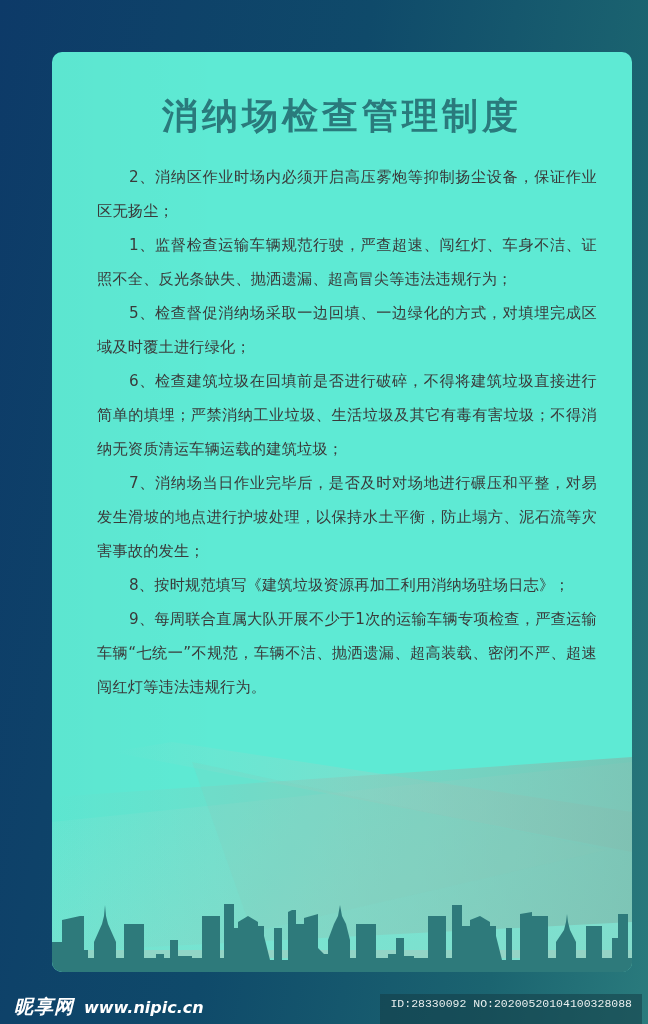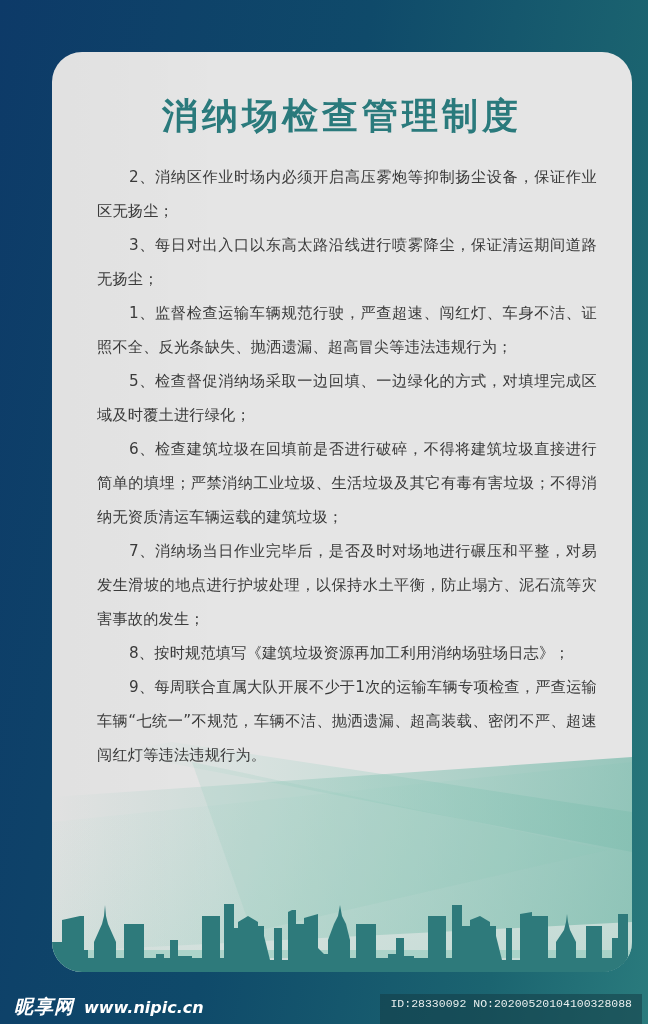--- a/index.html
+++ b/index.html
@@ -6,21 +6,21 @@
   body {
     width:648px; height:1024px; overflow:hidden; position:relative;
     font-family: "DejaVu Sans", "Liberation Sans", sans-serif;
   }
   .bg {
     position:absolute; inset:0;
     background: linear-gradient(100deg, #0d3a68 0%, #0f4a6a 45%, #1b6470 80%, #2a7b7d 100%);
   }
   .card {
     position:absolute; left:52px; top:52px; width:580px; height:920px;
-    background:#e5e5e5; border-radius:30px; overflow:hidden;
+    background:#5eead4; border-radius:10px; overflow:hidden;
   }
   .card .shade {
     position:absolute; inset:0;
     background: linear-gradient(90deg, rgba(0,0,0,0.02), rgba(0,0,0,0) 30%);
   }
   .decor { position:absolute; left:0; top:0; width:580px; height:920px; }
   .title {
     position:absolute; left:0; right:0; top:40px; text-align:center;
     font-size:36px; font-weight:bold; letter-spacing:4px;
     color:#2a7a7c;
@@ -75,21 +75,20 @@
 
     <polygon points="60,700 580,800 580,760 120,690" fill="url(#g2)"></polygon>
     <polygon points="0,745 580,705 580,870 0,900" fill="url(#g1)"></polygon>
     <polygon points="140,710 555,798 200,880" fill="#8cc6b7" fill-opacity="0.18"></polygon>
   </svg>
 
   <div class="title">消纳场检查管理制度</div>
 
   <div class="body-text">
     <p class="item">2、消纳区作业时场内必须开启高压雾炮等抑制扬尘设备，保证作业区无扬尘；</p>
-    <p class="item">3、每日对出入口以东高太路沿线进行喷雾降尘，保证清运期间道路无扬尘；</p>
     <p class="item">1、监督检查运输车辆规范行驶，严查超速、闯红灯、车身不洁、证照不全、反光条缺失、抛洒遗漏、超高冒尖等违法违规行为；</p>
     <p class="item">5、检查督促消纳场采取一边回填、一边绿化的方式，对填埋完成区域及时覆土进行绿化；</p>
     <p class="item">6、检查建筑垃圾在回填前是否进行破碎，不得将建筑垃圾直接进行简单的填埋；严禁消纳工业垃圾、生活垃圾及其它有毒有害垃圾；不得消纳无资质清运车辆运载的建筑垃圾；</p>
     <p class="item">7、消纳场当日作业完毕后，是否及时对场地进行碾压和平整，对易发生滑坡的地点进行护坡处理，以保持水土平衡，防止塌方、泥石流等灾害事故的发生；</p>
     <p class="item">8、按时规范填写《建筑垃圾资源再加工利用消纳场驻场日志》；</p>
     <p class="item">9、每周联合直属大队开展不少于1次的运输车辆专项检查，严查运输车辆“七统一”不规范，车辆不洁、抛洒遗漏、超高装载、密闭不严、超速闯红灯等违法违规行为。</p>
   </div>
 
   <svg class="skyline" viewBox="0 0 580 70" preserveAspectRatio="none">
     <rect x="0" y="48" width="580" height="8" fill="#9ccfc2" fill-opacity="0.7"></rect>

